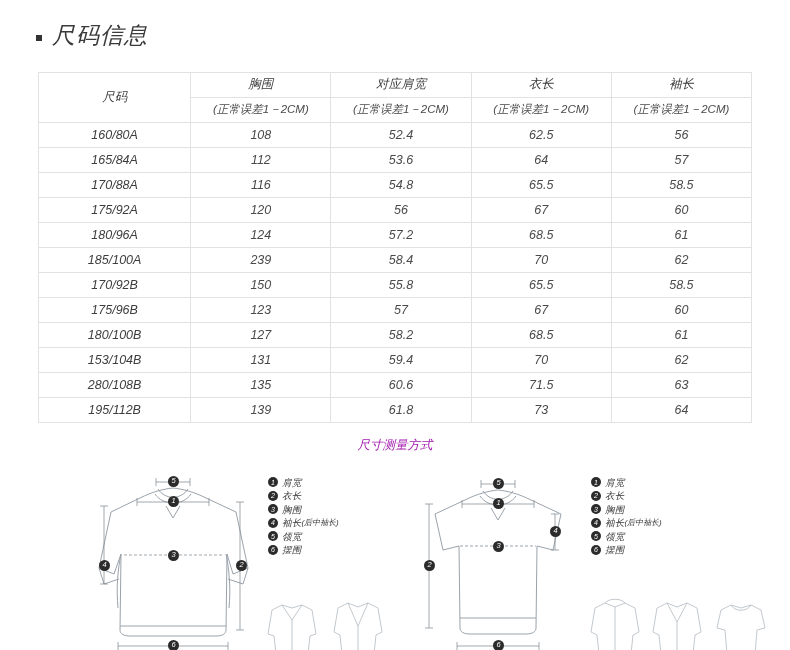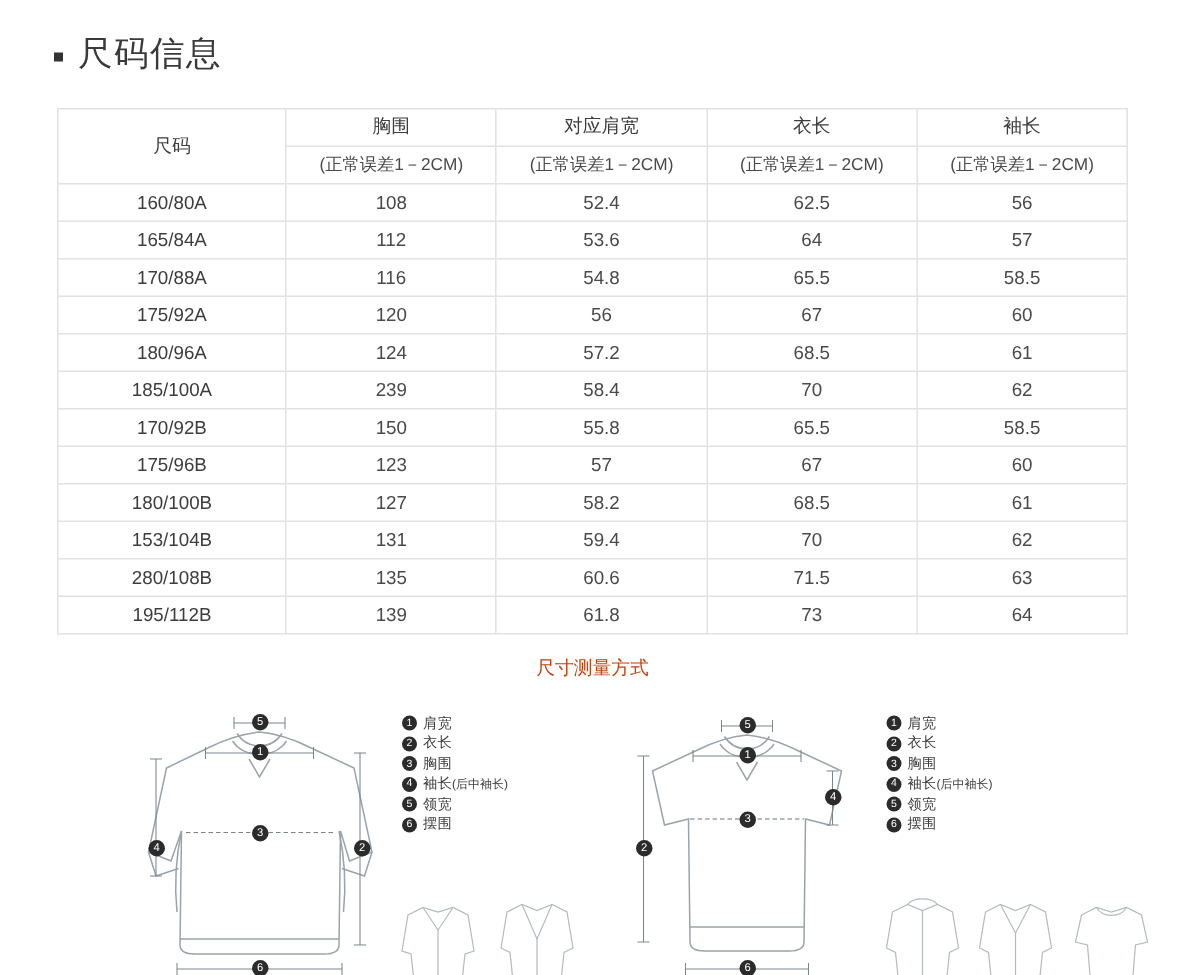--- a/index.html
+++ b/index.html
@@ -11,20 +11,21 @@
     height: 650px;
     background: #ffffff;
     font-family: "Liberation Sans", sans-serif;
     color: #333333;
     overflow: hidden;
   }
   .page {
     position: relative;
     width: 790px;
     height: 494px;
+    font-style: italic;
   }
 
   
   .title-row {
     display: flex;
     align-items: center;
     padding: 22px 0 0 36px;
   }
   .title-bullet {
     width: 6px;
@@ -67,21 +68,21 @@
   .col-m    { width: 140px; }
   .hdr-main { font-size: 12.5px; color: #3d3d3d; }
   .hdr-sub  { font-size: 11.5px; color: #4a4a4a; }
   .rowlabel { color: #3d3d3d; margin-left: 24px; }
   td.val { color: #4a4a4a; margin-top: 23px; }
 
   
   .measure-title {
     text-align: center;
     font-size: 12.5px;
-    color: #c2410c;
+    color: #a21caf;
     margin-top: 14px;
   }
   .diagrams {
     position: relative;
     margin-top: 4px;
     height: 200px;
   }
   .diagram {
     position: absolute;
     top: 0;

